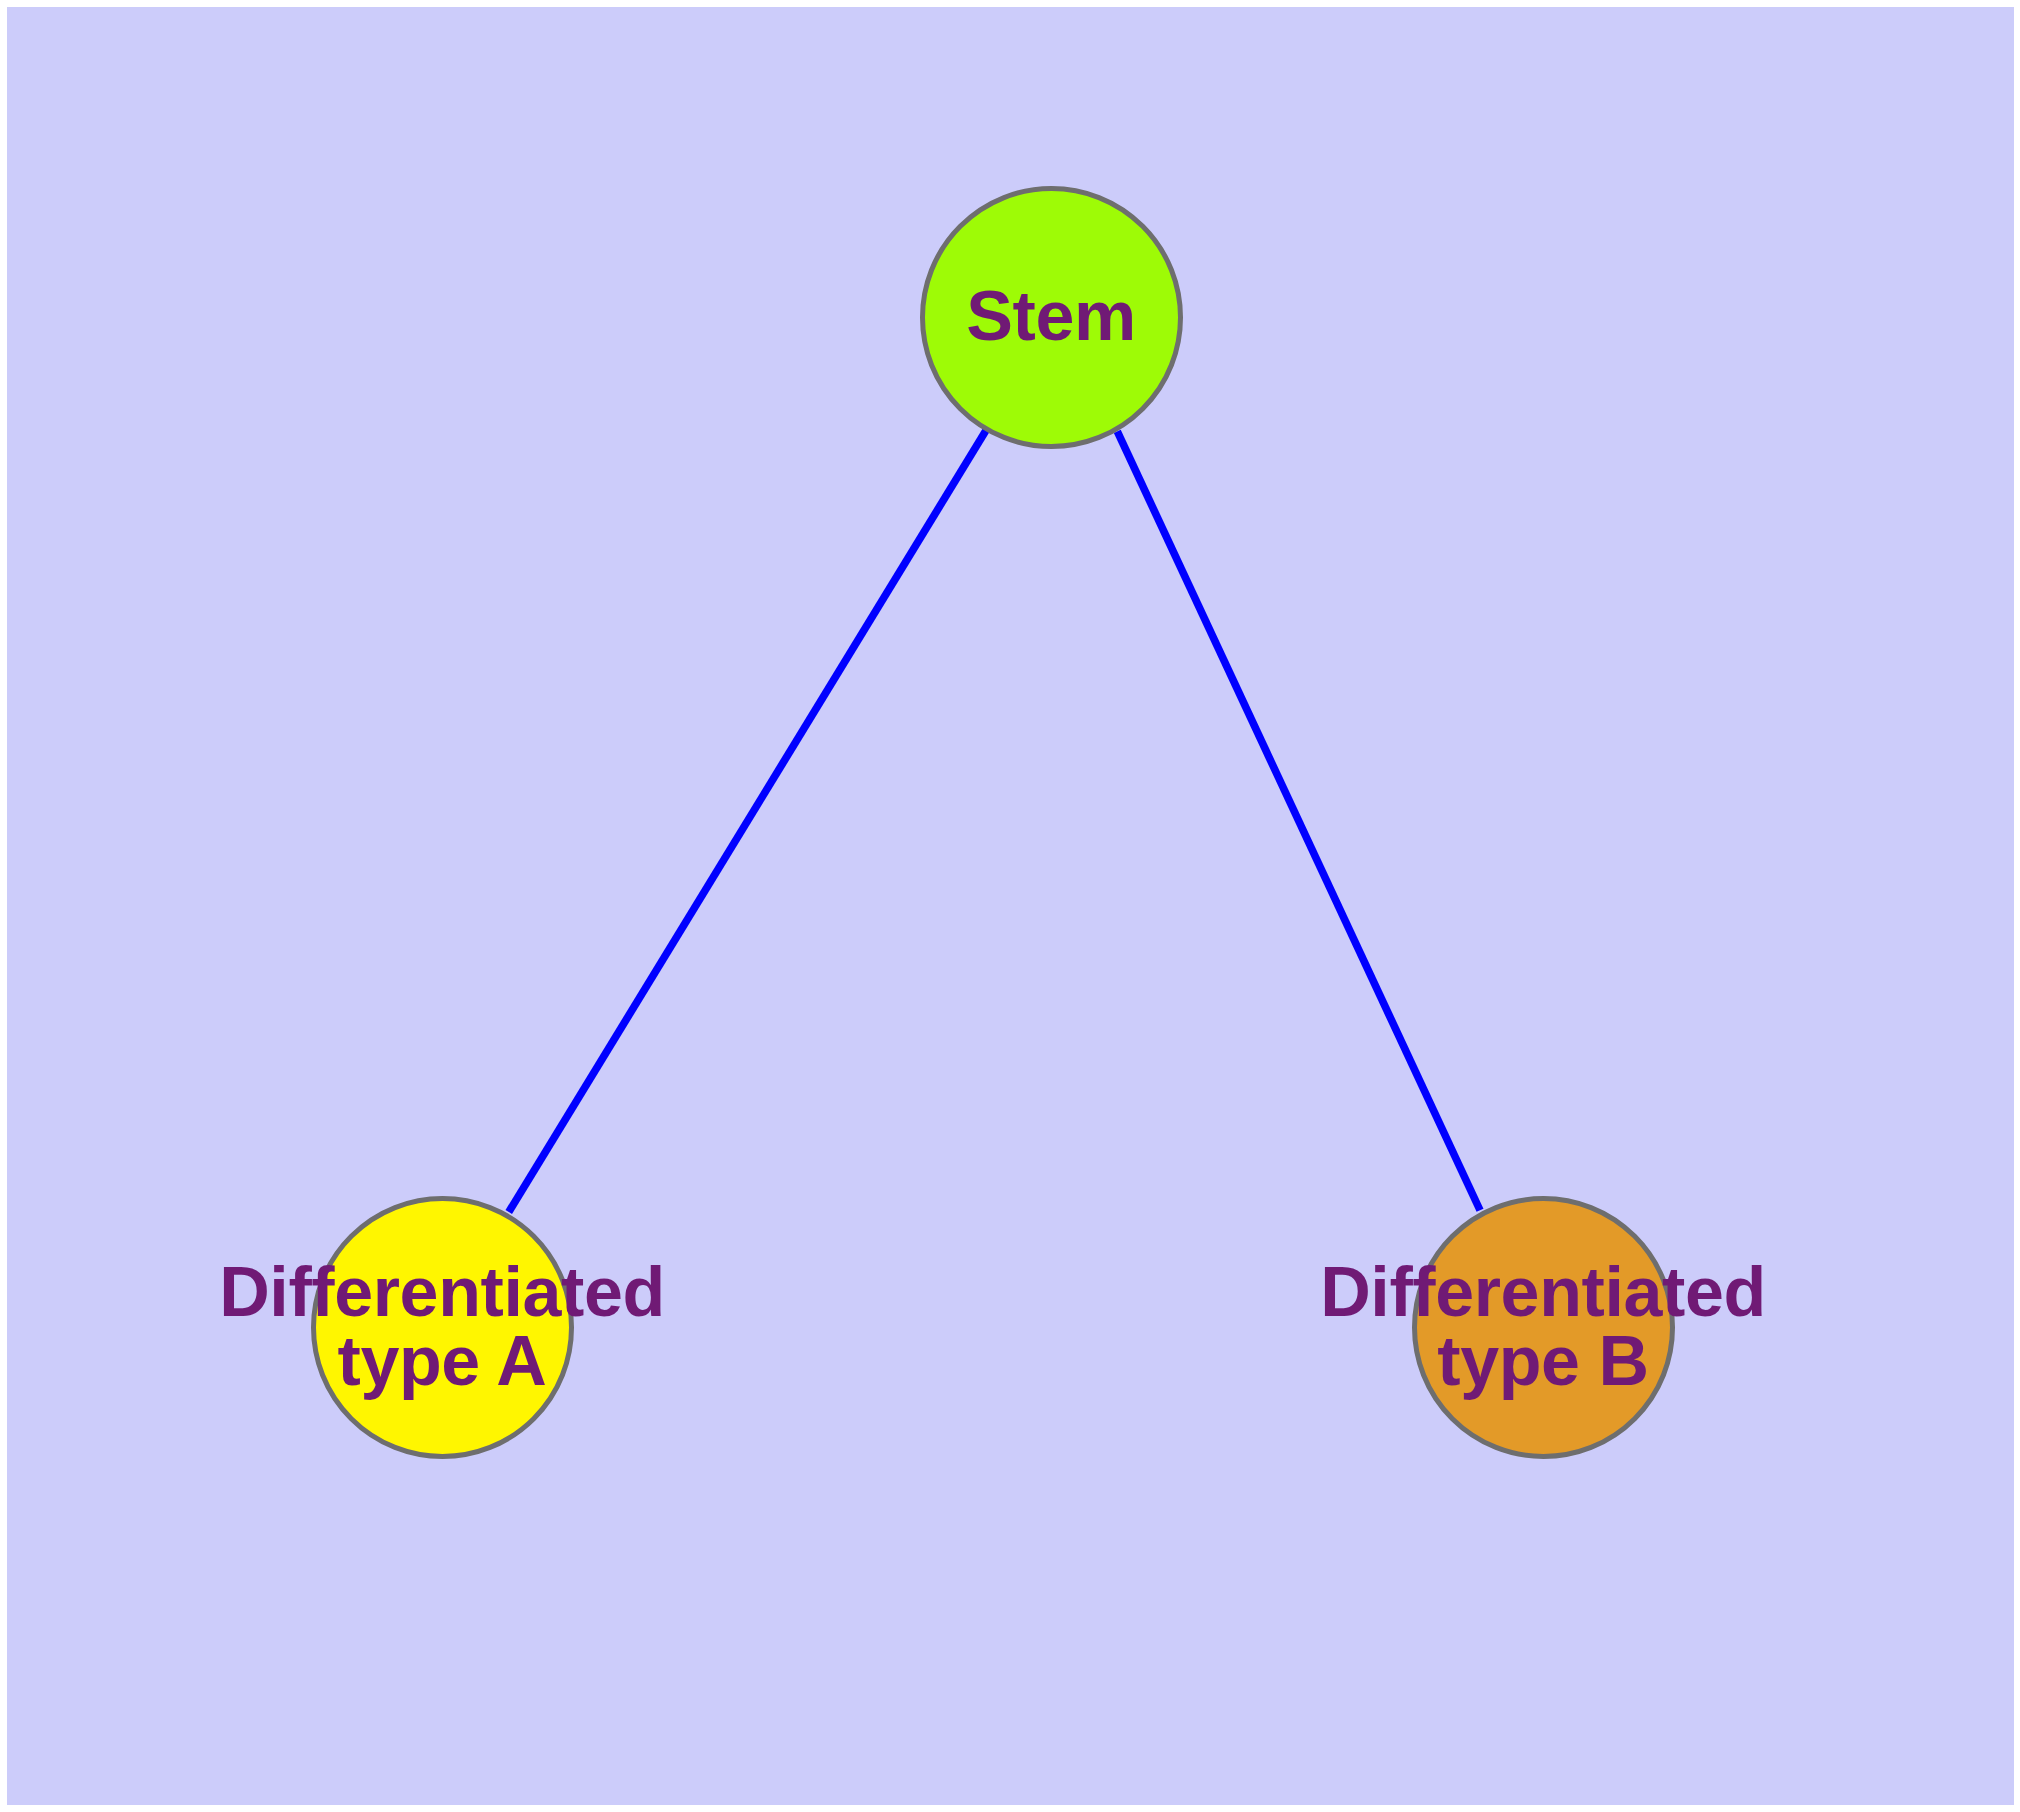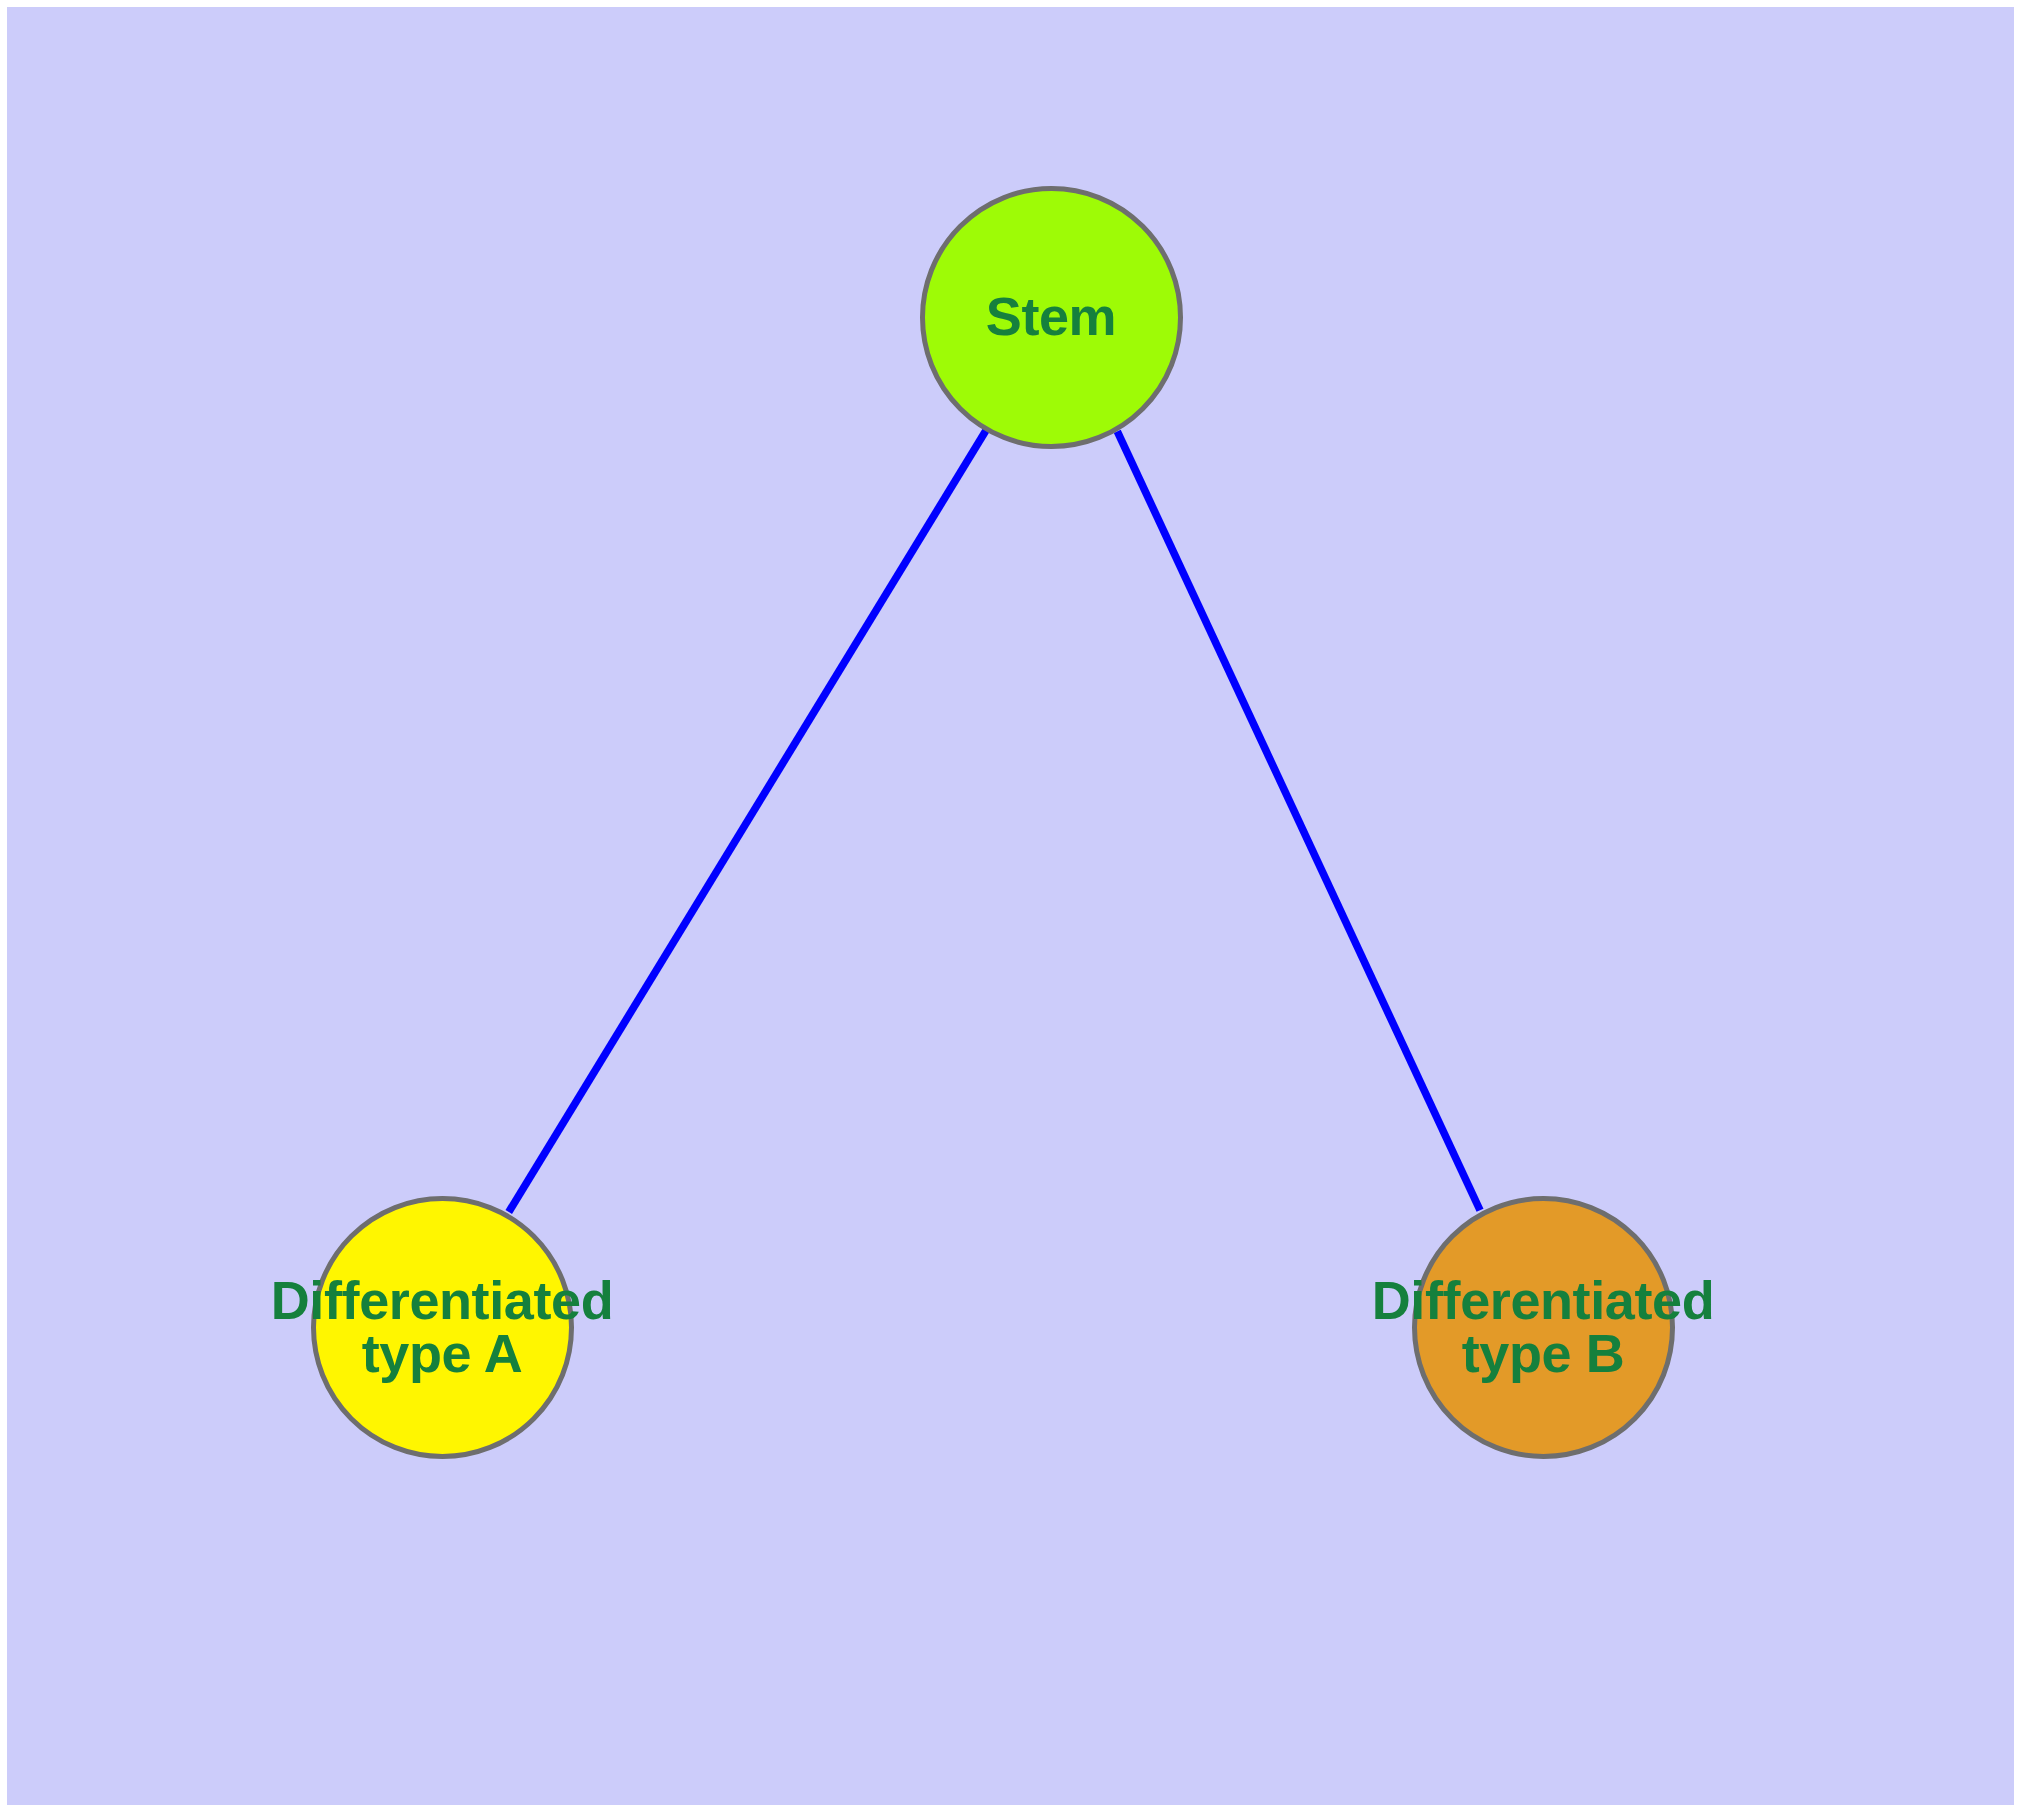--- a/index.html
+++ b/index.html
@@ -64,24 +64,24 @@
   .node-diffb {
     left: 1412px;
     top: 1196px;
     width: 263px;
     height: 263px;
     background: #e39a28;
   }
 
   .node-label {
     position: absolute;
-    color: #15803d;
+    color: #701a75;
     font-family: "Liberation Sans", sans-serif;
     font-weight: bold;
-    font-size: 54px;
+    font-size: 70px;
     line-height: 0.99;
     text-align: center;
     white-space: pre;
     letter-spacing: -0.4px;
     transform: translate(-50%, -50%);
     pointer-events: none;
   }
 
   .label-stem {
     left: 1051px;

